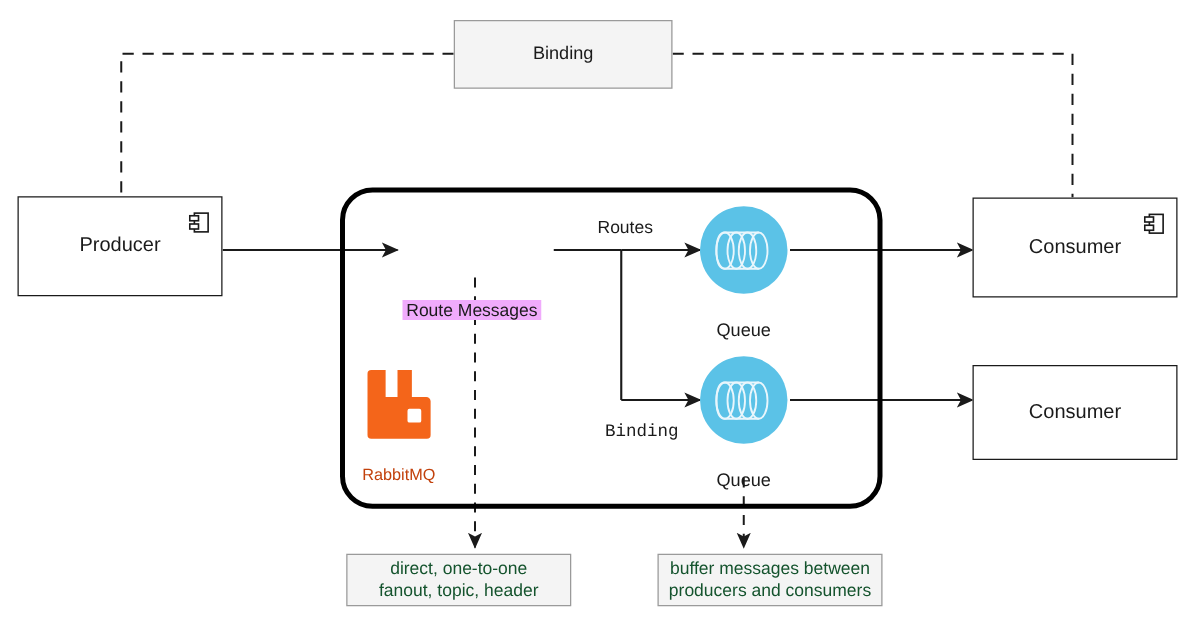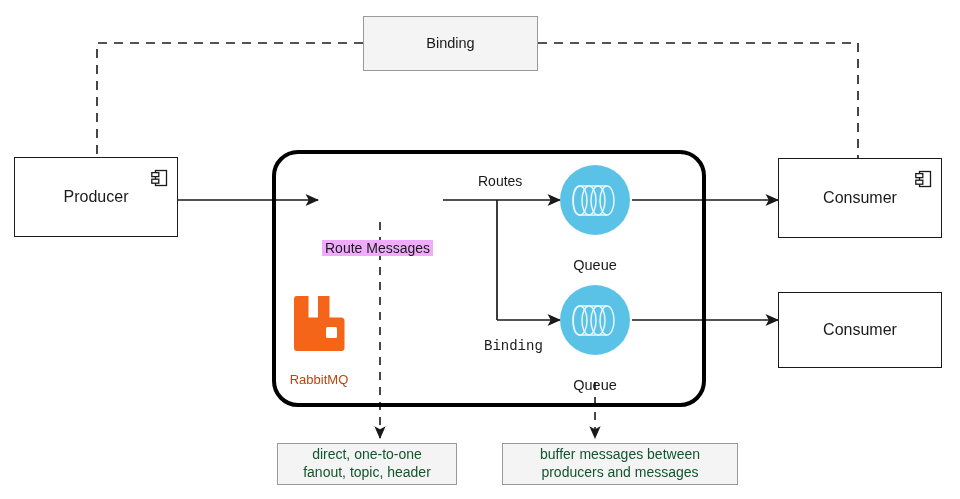--- a/index.html
+++ b/index.html
@@ -240,18 +240,18 @@
 
   <div class="node-box component-box" style="left:778px; top:292px; width:164px; height:76px;">
     <span>Consumer</span>
   </div>
 
   <div class="node-box note-box" style="left:277px; top:443px; width:180px; height:42px; flex-direction:column;">
     <span class="note-line">direct, one-to-one</span>
     <span class="note-line">fanout, topic, header</span>
   </div>
 
-  <div class="node-box note-box" style="left:502px; top:443px; width:236px; height:42px; flex-direction:column;">
+  <div class="node-box note-box" style="left:526px; top:443px; width:180px; height:42px; flex-direction:column;">
     <span class="note-line">buffer messages between</span>
-    <span class="note-line">producers and messages</span>
+    <span class="note-line">producers and consumers</span>
   </div>
 
 </div>
 
 </body></html>

